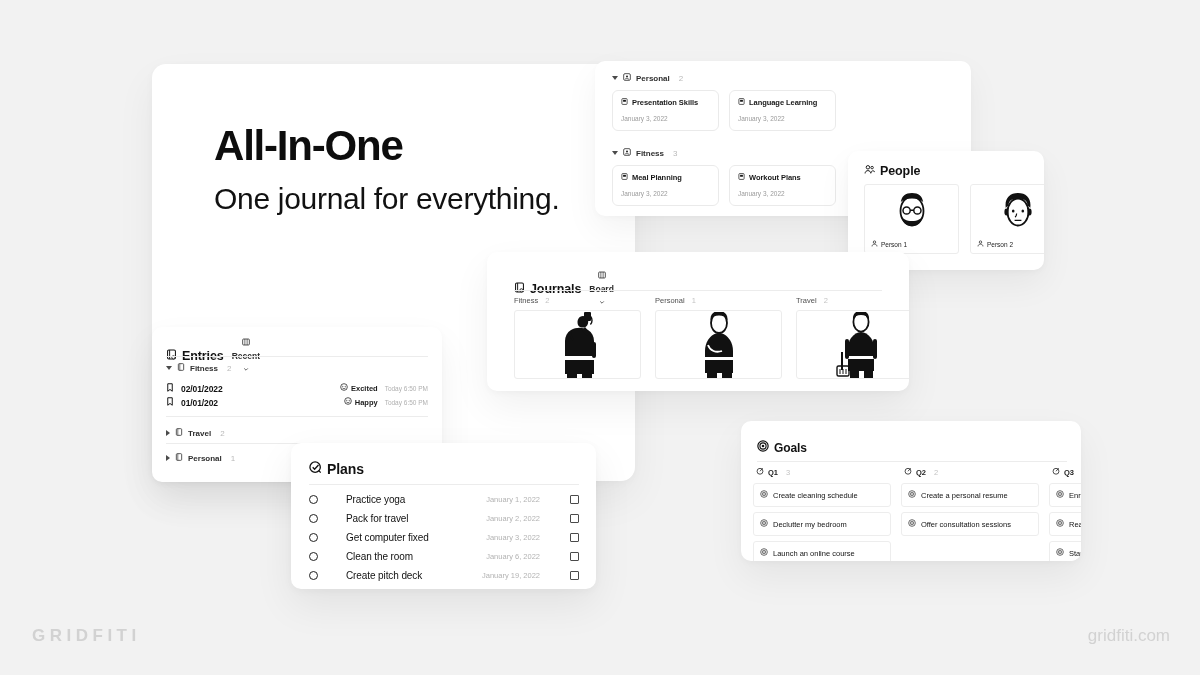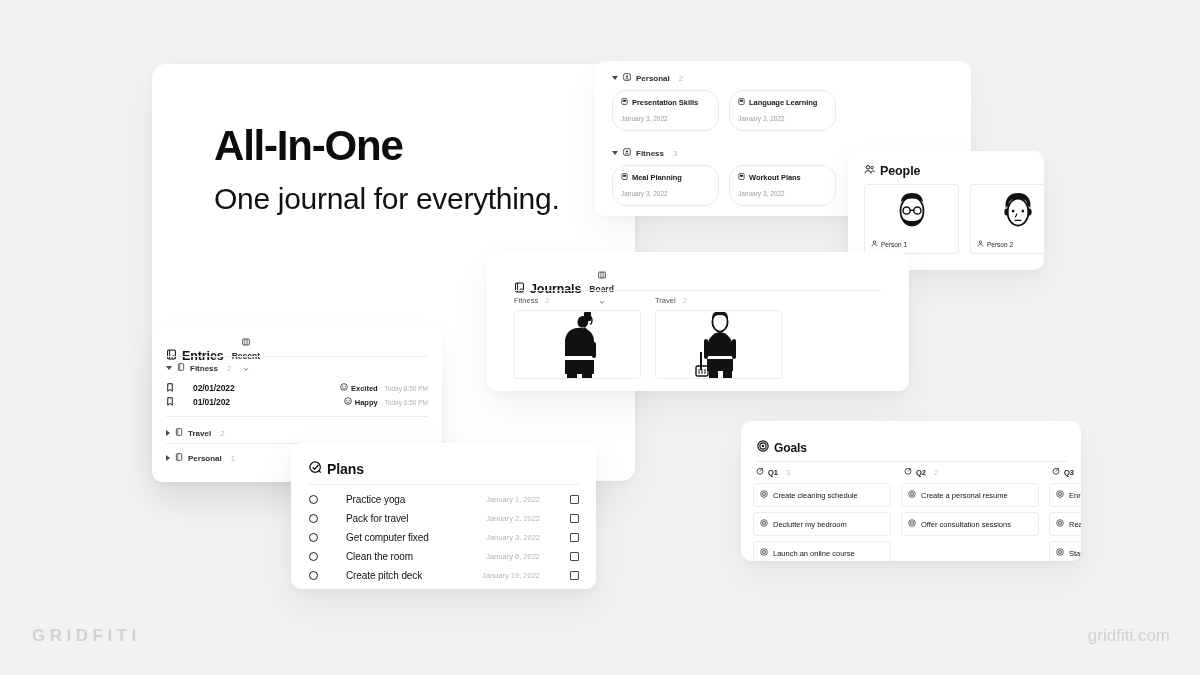--- a/index.html
+++ b/index.html
@@ -56,21 +56,21 @@
   .hr { height: 1px; background: #ececec; }
 
   
   #dbcard {
     left: 595px; top: 61px; width: 376px; height: 155px;
     box-shadow: 0 14px 34px rgba(0,0,0,0.05), 0 2px 6px rgba(0,0,0,0.025);
   }
   #dbcard .sec { position: absolute; left: 17px; }
   #dbcard .gallery { display: flex; gap: 10px; margin-top: 7px; }
   .gcard {
-    width: 107px; border: 1px solid #eaeaea; border-radius: 14px;
+    width: 107px; border: 1px solid #eaeaea; border-radius: 6px;
     padding: 7px 8px 8px 8px; background: #fff;
   }
   .gcard .gname {
     display: flex; align-items: center; gap: 4px;
     font-size: 7.5px; font-weight: bold; color: #171717; letter-spacing: -0.05px;
   }
   .gcard .gdate { font-size: 6.5px; color: #9b9b9b; margin-top: 8px; }
 
   
   #people {
@@ -115,21 +115,21 @@
     box-shadow: 0 16px 36px rgba(0,0,0,0.06), 0 2px 7px rgba(0,0,0,0.03);
   }
   #entries .hd { position: absolute; left: 14px; top: 11px; display: flex; align-items: center; }
   #entries .hr1 { position: absolute; left: 14px; top: 29px; width: 262px; }
   #entries .grp { position: absolute; left: 14px; }
   #entries .rows { position: absolute; left: 14px; width: 262px; }
   .erow {
     display: flex; align-items: center; height: 14px;
     font-size: 8.5px; color: #111;
   }
-  .erow .ename { display: flex; align-items: center; gap: 19px; font-weight: bold; letter-spacing: -0.1px; }
+  .erow .ename { display: flex; align-items: flex-end; gap: 7px; font-weight: bold; letter-spacing: -0.1px; }
   .erow .right { margin-left: auto; display: flex; align-items: center; gap: 7px; }
   .erow .mood { display: flex; align-items: center; gap: 3px; font-size: 7.5px; font-weight: bold; color: #1b1b1b; }
   .erow .ts { font-size: 6.5px; color: #b0b0b0; }
 
   
   #task {
     left: 291px; top: 443px; width: 305px; height: 146px;
     box-shadow: 0 16px 40px rgba(0,0,0,0.07), 0 2px 8px rgba(0,0,0,0.035);
   }
   #task .hd { position: absolute; left: 18px; top: 18px; }
@@ -364,20 +364,38 @@
             <path d="M43 21l-5-6-3 4 5 5z" fill="#111"></path>
             <rect x="18" y="44" width="29" height="5" fill="#fff"></rect>
             <rect x="18" y="48" width="29" height="14" fill="#111"></rect>
             <rect x="20" y="61" width="10" height="5" fill="#111"></rect>
             <rect x="35" y="61" width="10" height="5" fill="#111"></rect>
             <rect x="45" y="30" width="4" height="16" rx="2" fill="#111"></rect>
           </svg>
         </div>
       </div>
 
+      <div class="col">
+        <div class="collab">
+          <span>Personal</span>
+          <span class="cnt">1</span>
+        </div>
+        <div class="jtile">
+          <svg width="56" height="66" viewBox="0 0 56 66">
+            <ellipse cx="28" cy="11" rx="8" ry="10" fill="#fff" stroke="#111" stroke-width="1.8"></ellipse>
+            <path d="M19.6 8c-.6-5.6 3-9 8.4-9s9 3.4 8.4 9c-1.4-3.2-4.6-4.6-8.4-4.6S21 4.8 19.6 8z" fill="#111"></path>
+            <path d="M17 28c3-4.6 7-7 11-7s8 2.4 11 7c2 3 3 7 3 11v9H14v-9c0-4 1-8 3-11z" fill="#111"></path>
+            <path d="M17 33c2 6 8 8 14 6" fill="none" stroke="#fff" stroke-width="1.8"></path>
+            <rect x="14" y="45" width="28" height="4" fill="#fff"></rect>
+            <rect x="14" y="48" width="28" height="13" fill="#111"></rect>
+            <rect x="16" y="60" width="10" height="6" fill="#111"></rect>
+            <rect x="31" y="60" width="10" height="6" fill="#111"></rect>
+          </svg>
+        </div>
+      </div>
 
       <div class="col">
         <div class="collab">
           <span>Travel</span>
           <span class="cnt">2</span>
         </div>
         <div class="jtile">
           <svg width="58" height="66" viewBox="0 0 58 66">
             <ellipse cx="30" cy="10" rx="7.6" ry="9.6" fill="#fff" stroke="#111" stroke-width="1.8"></ellipse>
             <path d="M22 7.4c-.6-5.4 3-8.6 8-8.6s8.6 3.2 8 8.6c-1.4-3-4.4-4.4-8-4.4s-6.6 1.4-8 4.4z" fill="#111"></path>

